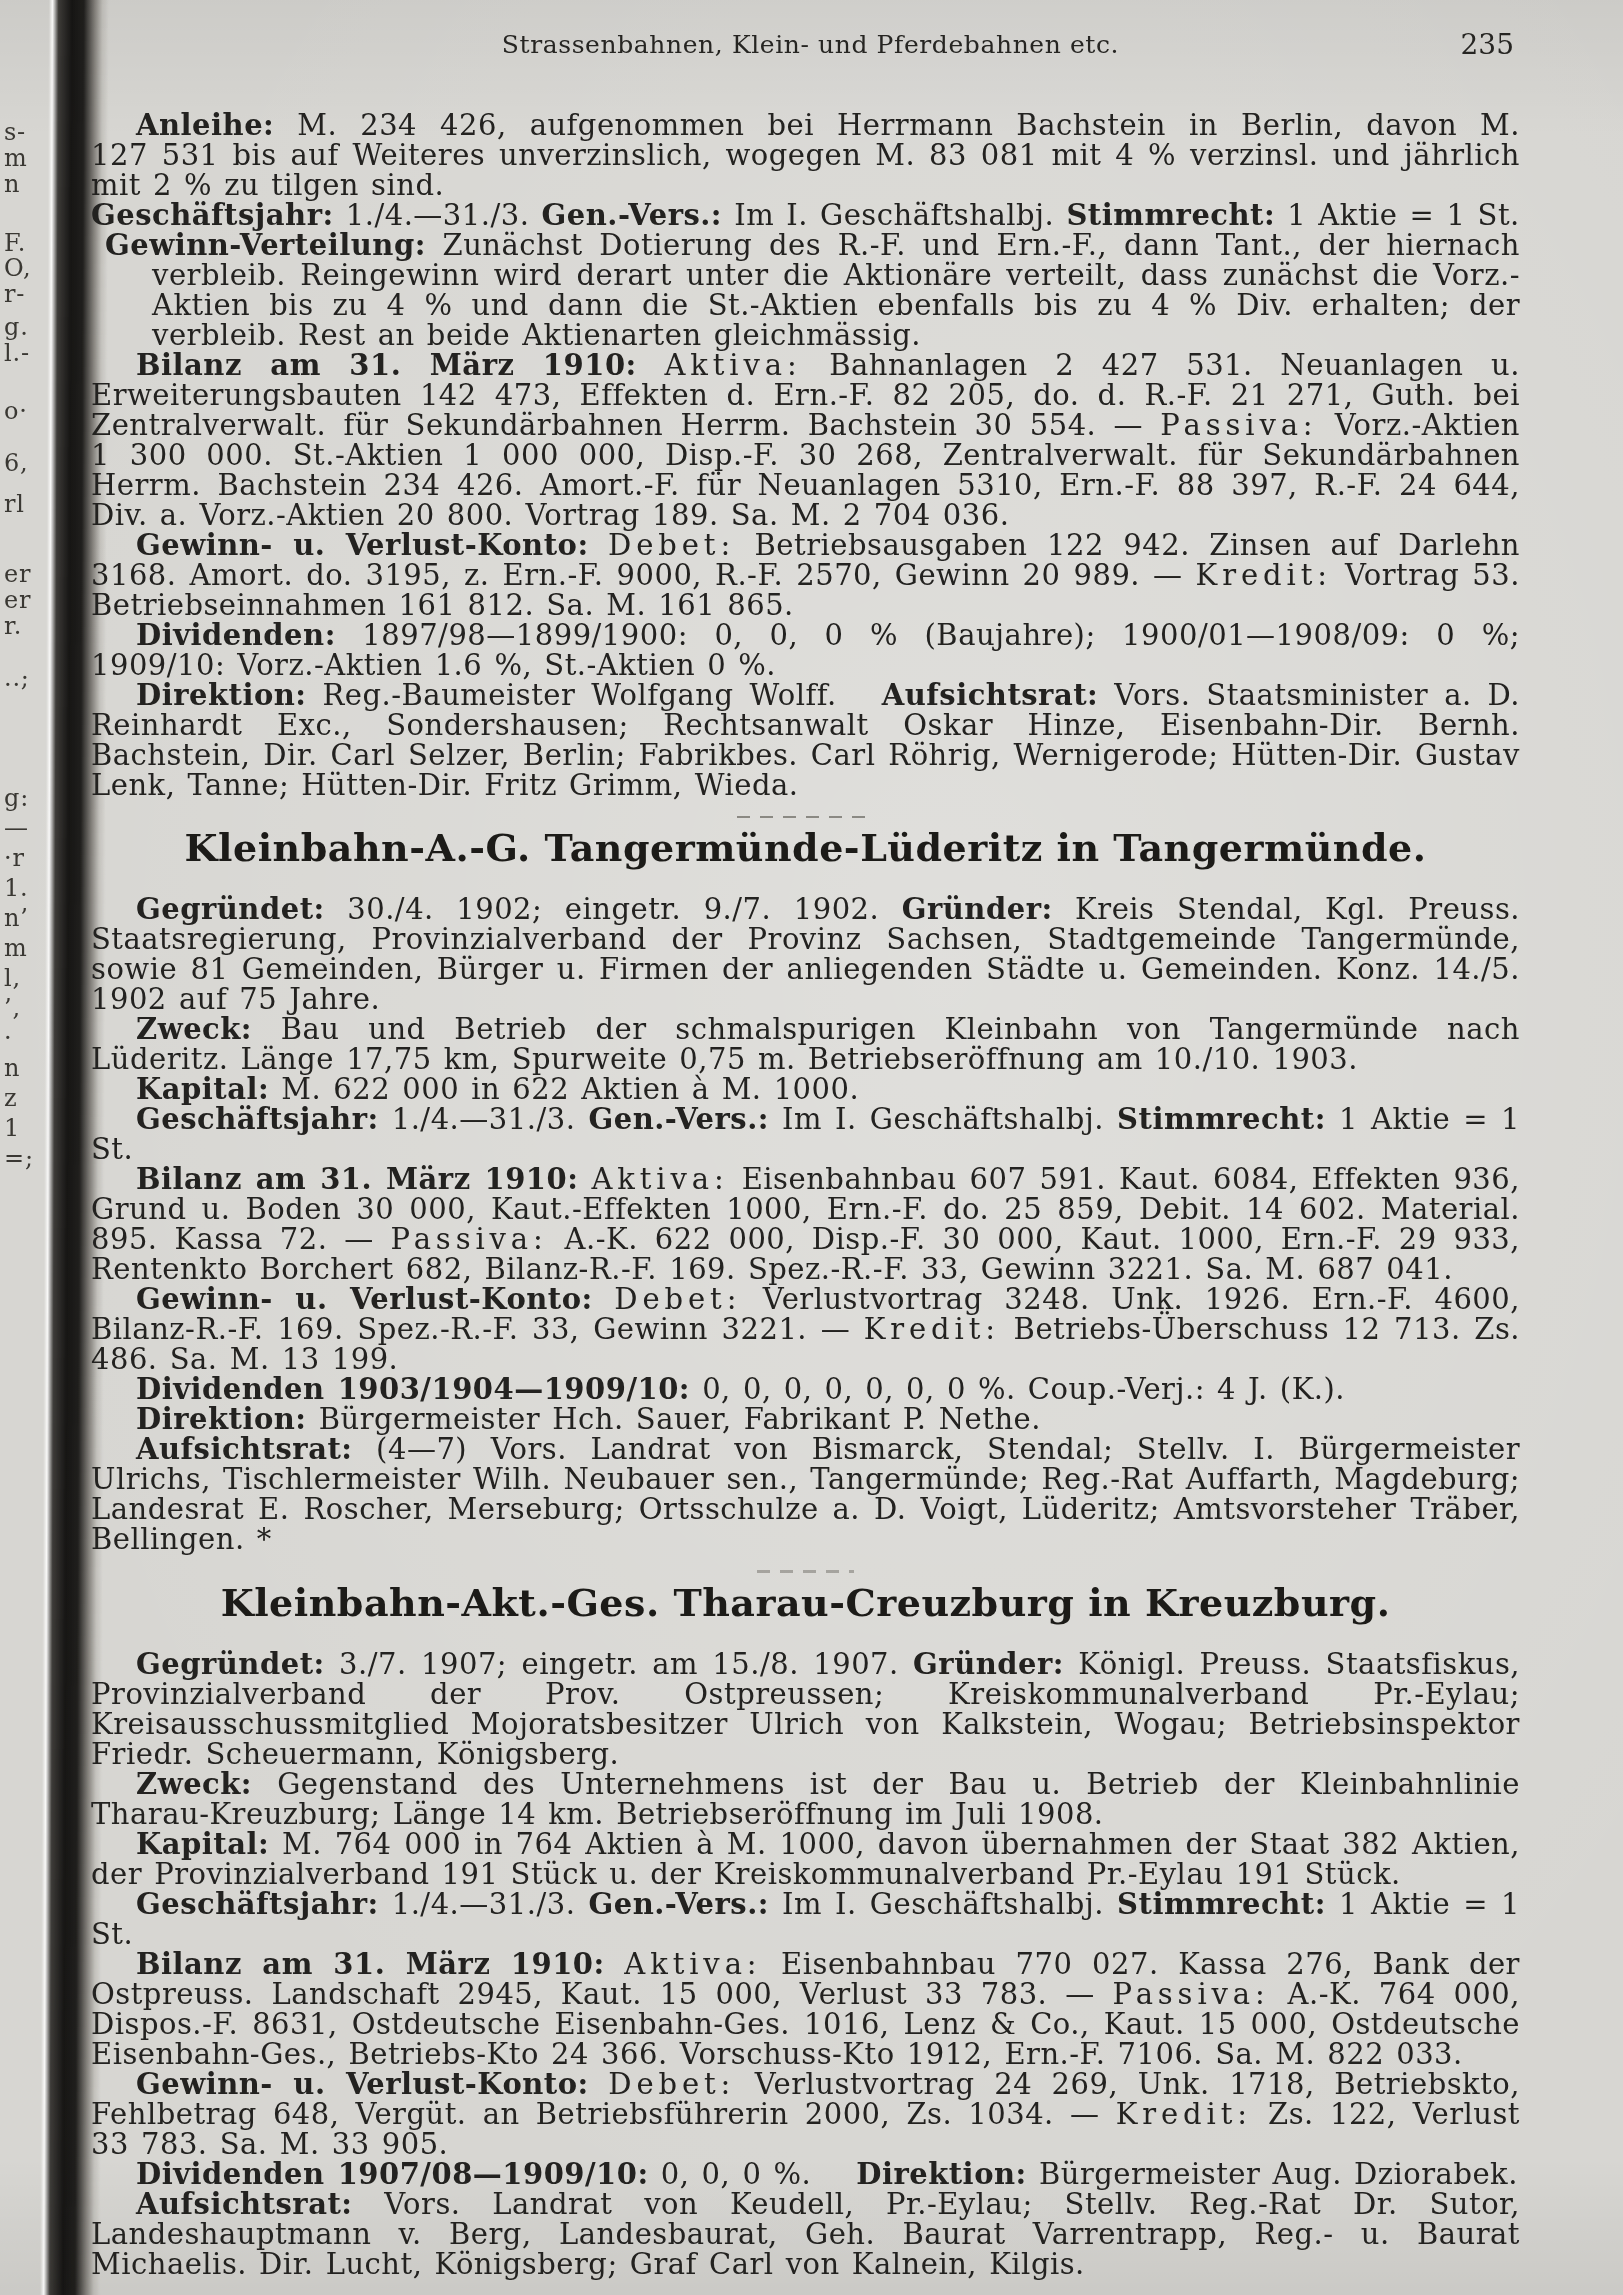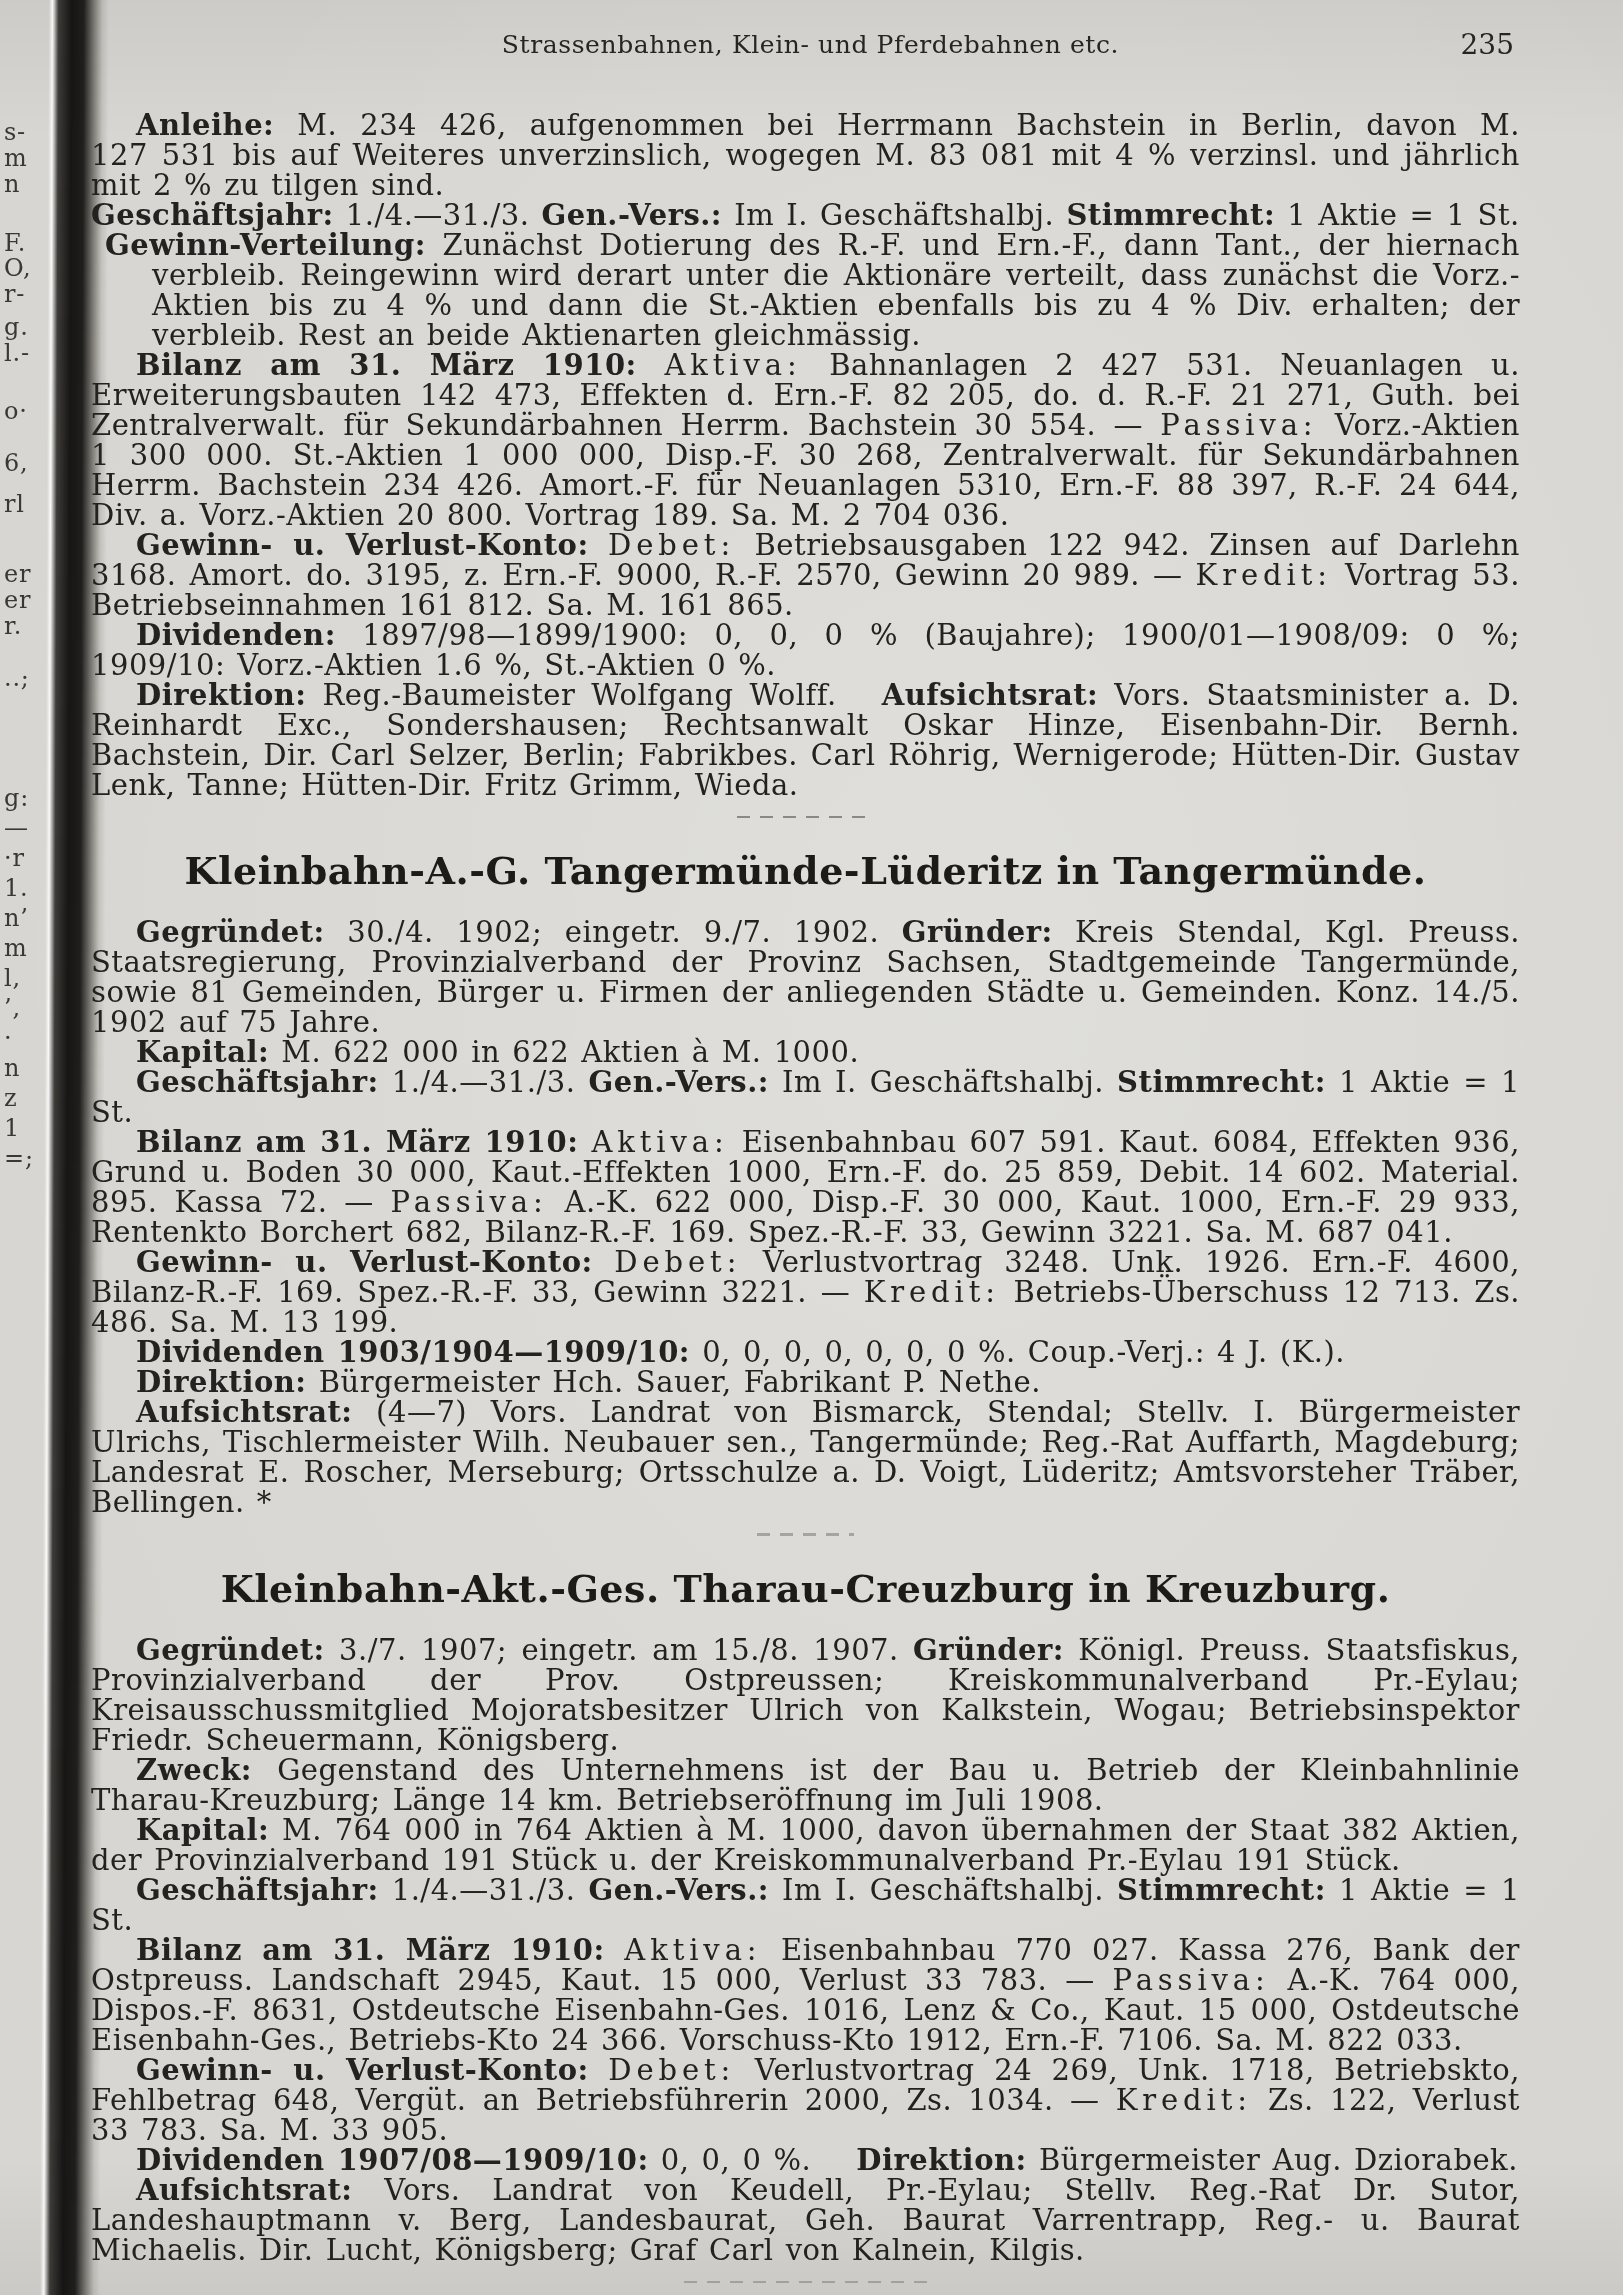--- a/index.html
+++ b/index.html
@@ -54,21 +54,21 @@
     color:#232220;
   }
   .indent{text-indent:45px;}
   .flush{text-indent:0;}
   .hang{padding-left:61px;text-indent:-47px;}
   span.b{font-weight:bold;}
   span.sp{letter-spacing:4.9px;}
   span.plain{letter-spacing:inherit;}
   span.gap{display:inline-block;width:45px;}
   h2.heading{
-    margin:31px 0 24px;
+    margin:8px 0 24px;
     text-align:center;
     font-size:38px;line-height:44px;
     font-weight:bold;letter-spacing:0.5px;color:#1c1b18;
   }
   .divider{
     height:2.4px;margin:16px auto 1.6px;
     background:repeating-linear-gradient(to right,#6f6d66 0 13px,rgba(0,0,0,0) 13px 23px);
   }
 </style>
 </head>
@@ -115,20 +115,21 @@
         <p class="para indent"><span class="b">Anleihe:</span><span class="plain"> M. 234&nbsp;426, aufgenommen bei Herrmann Bachstein in Berlin, davon M. 127&nbsp;531 bis auf Weiteres unverzinslich, wogegen M. 83&nbsp;081 mit 4&nbsp;% verzinsl. und jährlich mit 2&nbsp;% zu tilgen sind.</span></p>
         <p class="para flush"><span class="b">Geschäftsjahr:</span><span class="plain"> 1./4.—31./3. </span><span class="b">Gen.-Vers.:</span><span class="plain"> Im I. Geschäftshalbj. </span><span class="b">Stimmrecht:</span><span class="plain"> 1 Aktie = 1 St.</span></p>
         <p class="para hang"><span class="b">Gewinn-Verteilung:</span><span class="plain"> Zunächst Dotierung des R.-F. und Ern.-F., dann Tant., der hiernach verbleib. Reingewinn wird derart unter die Aktionäre verteilt, dass zunächst die Vorz.-Aktien bis zu 4&nbsp;% und dann die St.-Aktien ebenfalls bis zu 4&nbsp;% Div. erhalten; der verbleib. Rest an beide Aktienarten gleichmässig.</span></p>
         <p class="para indent"><span class="b">Bilanz am 31. März 1910:</span><span class="plain"> </span><span class="sp">Aktiva:</span><span class="plain"> Bahnanlagen 2&nbsp;427&nbsp;531. Neuanlagen u. Erweiterungsbauten 142&nbsp;473, Effekten d. Ern.-F. 82&nbsp;205, do. d. R.-F. 21&nbsp;271, Guth. bei Zentralverwalt. für Sekundärbahnen Herrm. Bachstein 30&nbsp;554. — </span><span class="sp">Passiva:</span><span class="plain"> Vorz.-Aktien 1&nbsp;300&nbsp;000. St.-Aktien 1&nbsp;000&nbsp;000, Disp.-F. 30&nbsp;268, Zentralverwalt. für Sekundärbahnen Herrm. Bachstein 234&nbsp;426. Amort.-F. für Neuanlagen 5310, Ern.-F. 88&nbsp;397, R.-F. 24&nbsp;644, Div. a. Vorz.-Aktien 20&nbsp;800. Vortrag 189. Sa. M. 2&nbsp;704&nbsp;036.</span></p>
         <p class="para indent"><span class="b">Gewinn- u. Verlust-Konto:</span><span class="plain"> </span><span class="sp">Debet:</span><span class="plain"> Betriebsausgaben 122&nbsp;942. Zinsen auf Darlehn 3168. Amort. do. 3195, z. Ern.-F. 9000, R.-F. 2570, Gewinn 20&nbsp;989. — </span><span class="sp">Kredit:</span><span class="plain"> Vortrag 53. Betriebseinnahmen 161&nbsp;812. Sa. M. 161&nbsp;865.</span></p>
         <p class="para indent"><span class="b">Dividenden:</span><span class="plain"> 1897/98—1899/1900: 0, 0, 0&nbsp;% (Baujahre); 1900/01—1908/09: 0&nbsp;%; 1909/10: Vorz.-Aktien 1.6&nbsp;%, St.-Aktien 0&nbsp;%.</span></p>
         <p class="para indent"><span class="b">Direktion:</span><span class="plain"> Reg.-Baumeister Wolfgang Wolff.</span><span class="gap"></span><span class="b">Aufsichtsrat:</span><span class="plain"> Vors. Staatsminister a. D. Reinhardt Exc., Sondershausen; Rechtsanwalt Oskar Hinze, Eisenbahn-Dir. Bernh. Bachstein, Dir. Carl Selzer, Berlin; Fabrikbes. Carl Röhrig, Wernigerode; Hütten-Dir. Gustav Lenk, Tanne; Hütten-Dir. Fritz Grimm, Wieda.</span></p>
         <div class="divider" style="width: 138px; opacity: 0.75;"></div>
         <h2 class="heading">Kleinbahn-A.-G. Tangermünde-Lüderitz in Tangermünde.</h2>
         <p class="para indent"><span class="b">Gegründet:</span><span class="plain"> 30./4. 1902; eingetr. 9./7. 1902. </span><span class="b">Gründer:</span><span class="plain"> Kreis Stendal, Kgl. Preuss. Staatsregierung, Provinzialverband der Provinz Sachsen, Stadtgemeinde Tangermünde, sowie 81 Gemeinden, Bürger u. Firmen der anliegenden Städte u. Gemeinden. Konz. 14./5. 1902 auf 75 Jahre.</span></p>
+        <p class="para indent"><span class="b">Zweck:</span><span class="plain"> Bau und Betrieb der schmalspurigen Kleinbahn von Tangermünde nach Lüderitz. Länge 17,75 km, Spurweite 0,75 m. Betriebseröffnung am 10./10. 1903.</span></p>
         <p class="para indent"><span class="b">Kapital:</span><span class="plain"> M. 622&nbsp;000 in 622 Aktien à M. 1000.</span></p>
         <p class="para indent"><span class="b">Geschäftsjahr:</span><span class="plain"> 1./4.—31./3. </span><span class="b">Gen.-Vers.:</span><span class="plain"> Im I. Geschäftshalbj. </span><span class="b">Stimmrecht:</span><span class="plain"> 1 Aktie = 1 St.</span></p>
         <p class="para indent"><span class="b">Bilanz am 31. März 1910:</span><span class="plain"> </span><span class="sp">Aktiva:</span><span class="plain"> Eisenbahnbau 607&nbsp;591. Kaut. 6084, Effekten 936, Grund u. Boden 30&nbsp;000, Kaut.-Effekten 1000, Ern.-F. do. 25&nbsp;859, Debit. 14&nbsp;602. Material. 895. Kassa 72. — </span><span class="sp">Passiva:</span><span class="plain"> A.-K. 622&nbsp;000, Disp.-F. 30&nbsp;000, Kaut. 1000, Ern.-F. 29&nbsp;933, Rentenkto Borchert 682, Bilanz-R.-F. 169. Spez.-R.-F. 33, Gewinn 3221. Sa. M. 687&nbsp;041.</span></p>
         <p class="para indent"><span class="b">Gewinn- u. Verlust-Konto:</span><span class="plain"> </span><span class="sp">Debet:</span><span class="plain"> Verlustvortrag 3248. Unk. 1926. Ern.-F. 4600, Bilanz-R.-F. 169. Spez.-R.-F. 33, Gewinn 3221. — </span><span class="sp">Kredit:</span><span class="plain"> Betriebs-Überschuss 12&nbsp;713. Zs. 486. Sa. M. 13&nbsp;199.</span></p>
         <p class="para indent"><span class="b">Dividenden 1903/1904—1909/10:</span><span class="plain"> 0, 0, 0, 0, 0, 0, 0&nbsp;%. Coup.-Verj.: 4 J. (K.).</span></p>
         <p class="para indent"><span class="b">Direktion:</span><span class="plain"> Bürgermeister Hch. Sauer, Fabrikant P. Nethe.</span></p>
         <p class="para indent"><span class="b">Aufsichtsrat:</span><span class="plain"> (4—7) Vors. Landrat von Bismarck, Stendal; Stellv. I. Bürgermeister Ulrichs, Tischlermeister Wilh. Neubauer sen., Tangermünde; Reg.-Rat Auffarth, Magdeburg; Landesrat E. Roscher, Merseburg; Ortsschulze a. D. Voigt, Lüderitz; Amtsvorsteher Träber, Bellingen.  *</span></p>
         <div class="divider" style="width: 97px; opacity: 0.5;"></div>
         <h2 class="heading">Kleinbahn-Akt.-Ges. Tharau-Creuzburg in Kreuzburg.</h2>
         <p class="para indent"><span class="b">Gegründet:</span><span class="plain"> 3./7. 1907; eingetr. am 15./8. 1907. </span><span class="b">Gründer:</span><span class="plain"> Königl. Preuss. Staatsfiskus, Provinzialverband der Prov. Ostpreussen; Kreiskommunalverband Pr.-Eylau; Kreisausschussmitglied Mojoratsbesitzer Ulrich von Kalkstein, Wogau; Betriebsinspektor Friedr. Scheuermann, Königsberg.</span></p>

